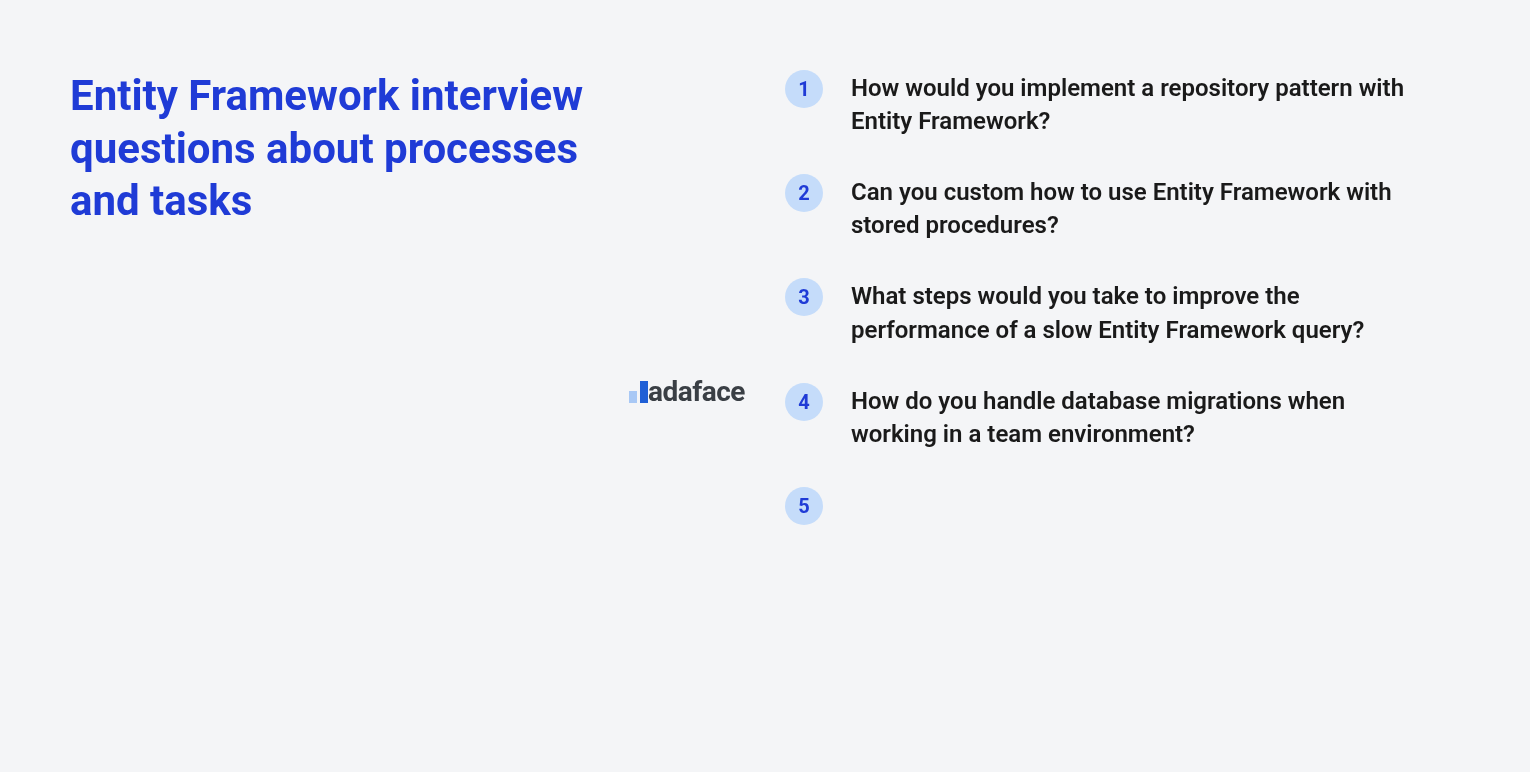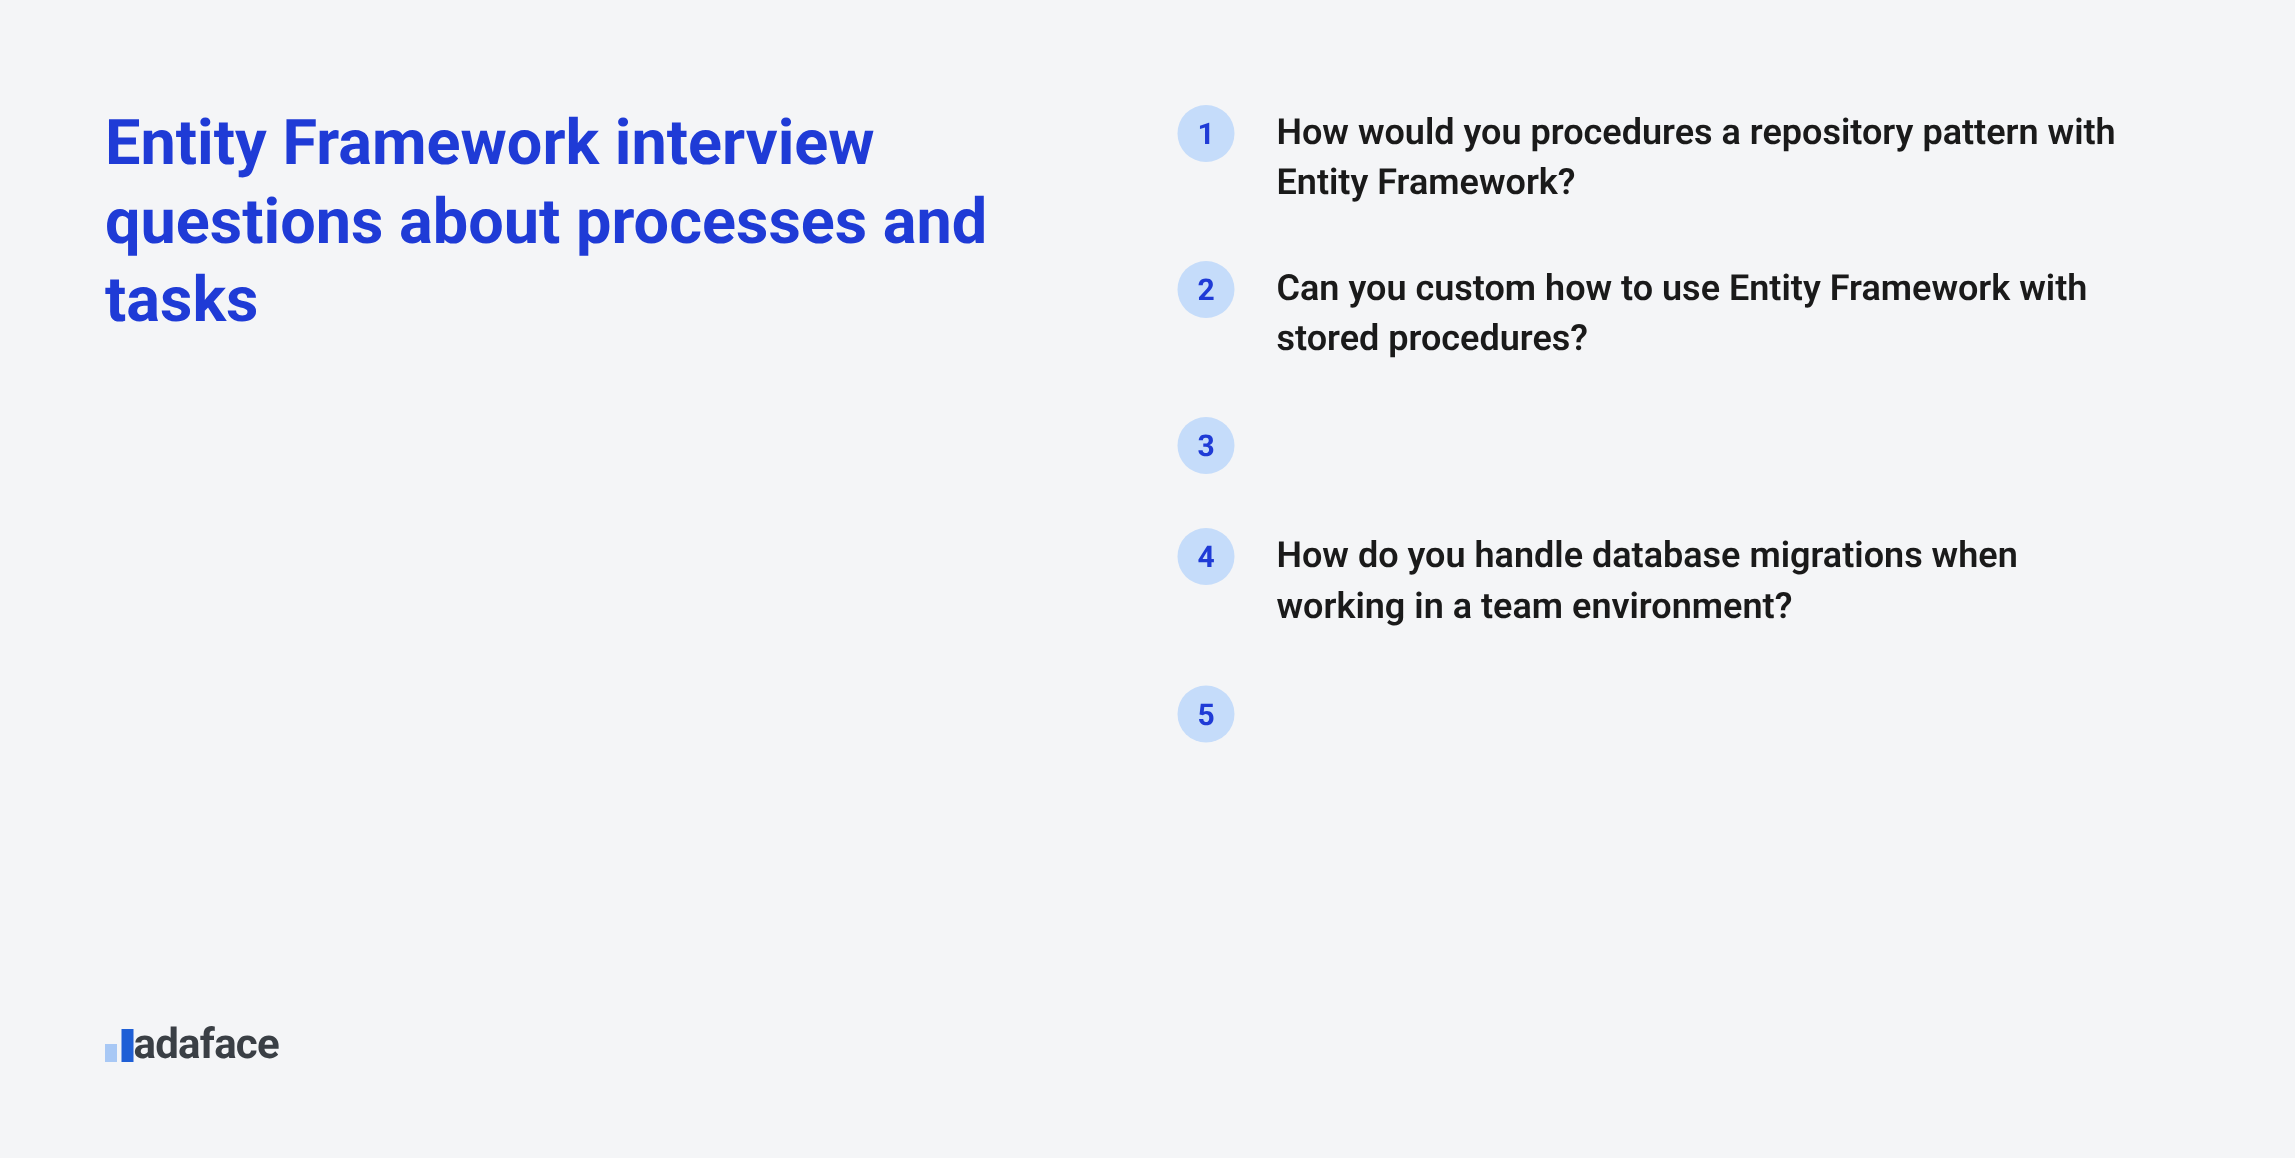--- a/index.html
+++ b/index.html
@@ -17,21 +17,21 @@
     }
     .container {
       display: flex;
       width: 100%;
       height: 100%;
       padding: 70px 70px 50px 70px;
     }
     .left-column {
       flex: 1;
       display: flex;
-      flex-direction: column;
+      flex-direction: row;
       justify-content: space-between;
       padding-right: 40px;
     }
     .heading {
       font-size: 42px;
       font-weight: 700;
       color: #1f3bd6;
       line-height: 1.25;
       max-width: 640px;
     }
@@ -106,28 +106,29 @@
       <div class="logo-icon">
         <div class="logo-bar1"></div>
         <div class="logo-bar2"></div>
       </div>
       <span class="logo-text">adaface</span>
     </div>
   </div>
   <div class="right-column">
     <div class="question-item">
       <div class="question-number">1</div>
-      <div class="question-text">How would you procedures a repository pattern with Entity Framework?</div>
+      <div class="question-text">How would you implement a repository pattern with Entity Framework?</div>
     </div>
     <div class="question-item">
       <div class="question-number">2</div>
       <div class="question-text">Can you custom how to use Entity Framework with stored procedures?</div>
     </div>
     <div class="question-item">
       <div class="question-number">3</div>
+      <div class="question-text">What steps would you take to improve the performance of a slow Entity Framework query?</div>
     </div>
     <div class="question-item">
       <div class="question-number">4</div>
       <div class="question-text">How do you handle database migrations when working in a team environment?</div>
     </div>
     <div class="question-item">
       <div class="question-number">5</div>
     </div>
   </div>
 </div>

